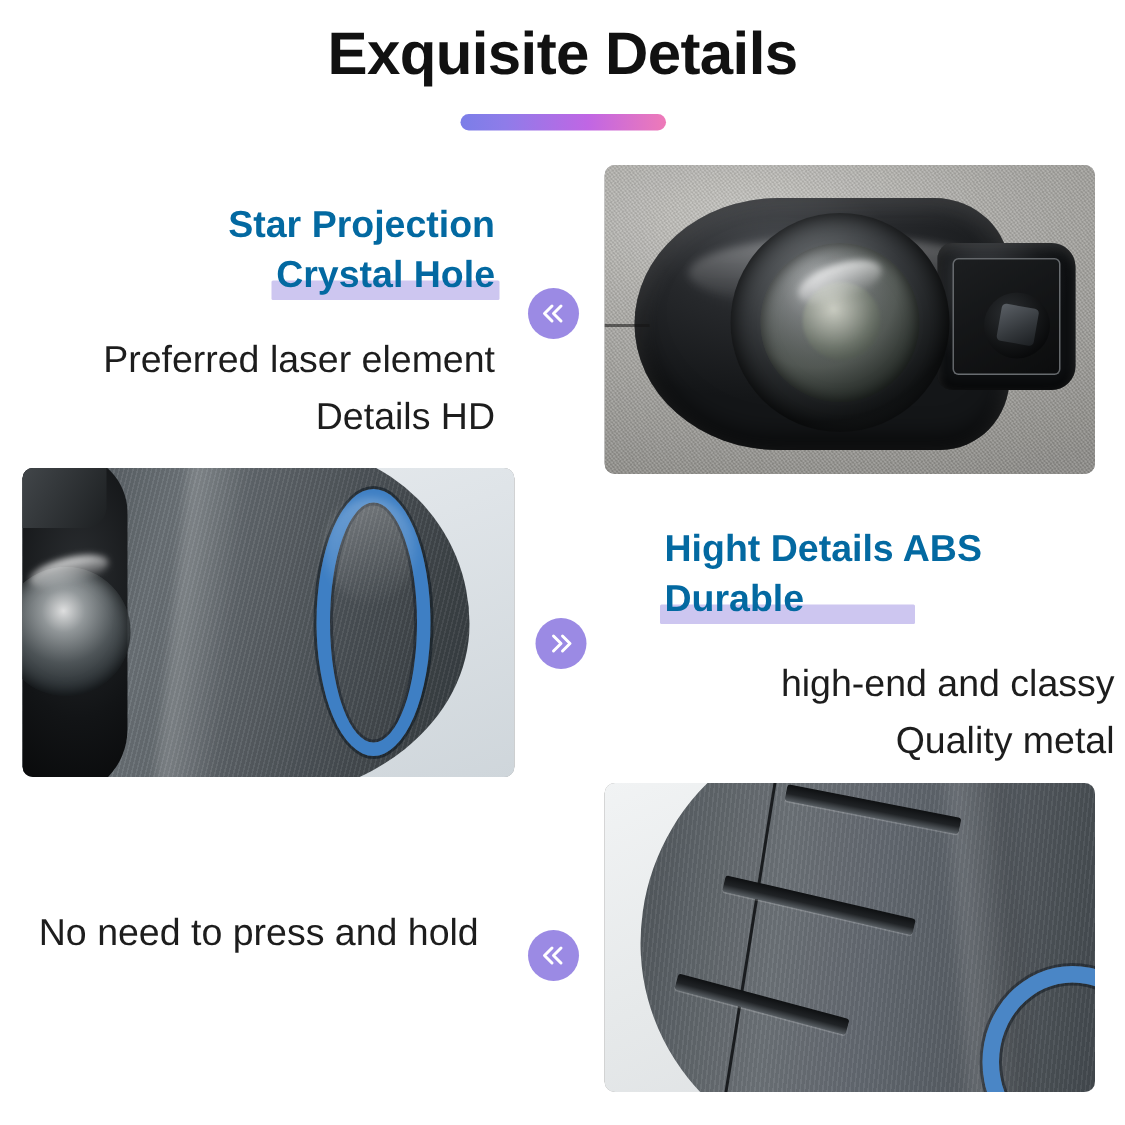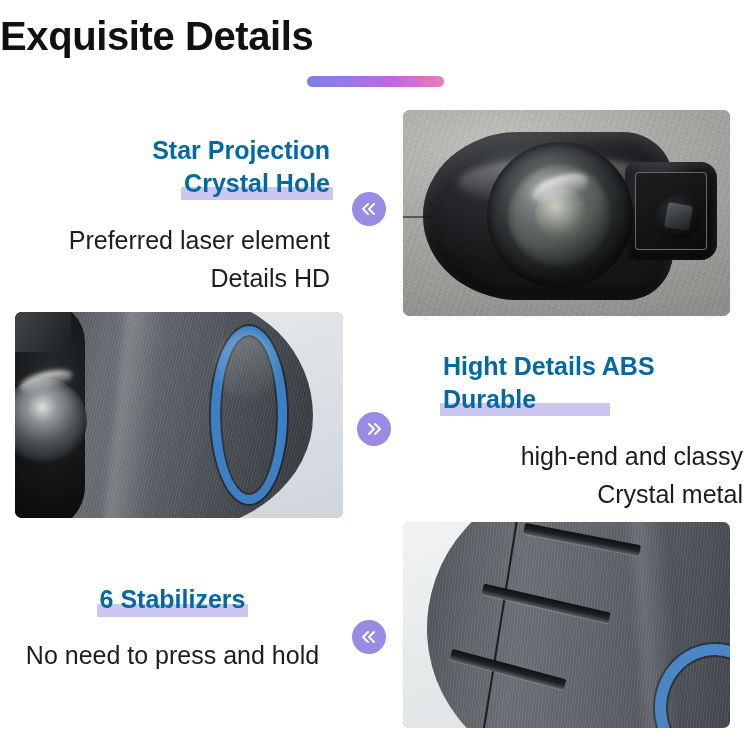--- a/index.html
+++ b/index.html
@@ -19,21 +19,21 @@
     height: 750px;
     background: #ffffff;
   }
 
   
   .page-title {
     position: absolute;
     left: 0;
     top: 14px;
     width: 750px;
-    text-align: left;
+    text-align: center;
     font-size: 40px;
     font-weight: bold;
     color: #111111;
     letter-spacing: -0.4px;
   }
 
   .title-underline {
     position: absolute;
     left: 307px;
     top: 76px;
@@ -412,28 +412,25 @@
     </svg>
   </div>
 
   <div class="text-block align-left" id="block-abs">
     <div class="headline">
       <span>Hight Details ABS</span><br>
       <span class="hl hl-wide">Durable</span>
     </div>
     <div class="body-text">
       <span>high-end and classy</span><br>
-      <span>Crystal metal</span>
+      <span>Quality metal</span>
     </div>
   </div>
 
   <div class="text-block align-center" id="block-stab">
-    <div class="headline">
-      <span class="hl">6 Stabilizers</span>
-    </div>
     <div class="body-text">
       <span>No need to press and hold</span><br>
     </div>
   </div>
 
   <div class="arrow-badge" id="badge-3">
     <svg width="18" height="14" viewBox="0 0 18 14" aria-hidden="true">
       <path d="M8 2 L3 7 L8 12" fill="none" stroke="#ffffff" stroke-width="2" stroke-linecap="round" stroke-linejoin="round"></path>
       <path d="M14 2 L9 7 L14 12" fill="none" stroke="#ffffff" stroke-width="2" stroke-linecap="round" stroke-linejoin="round"></path>
     </svg>

